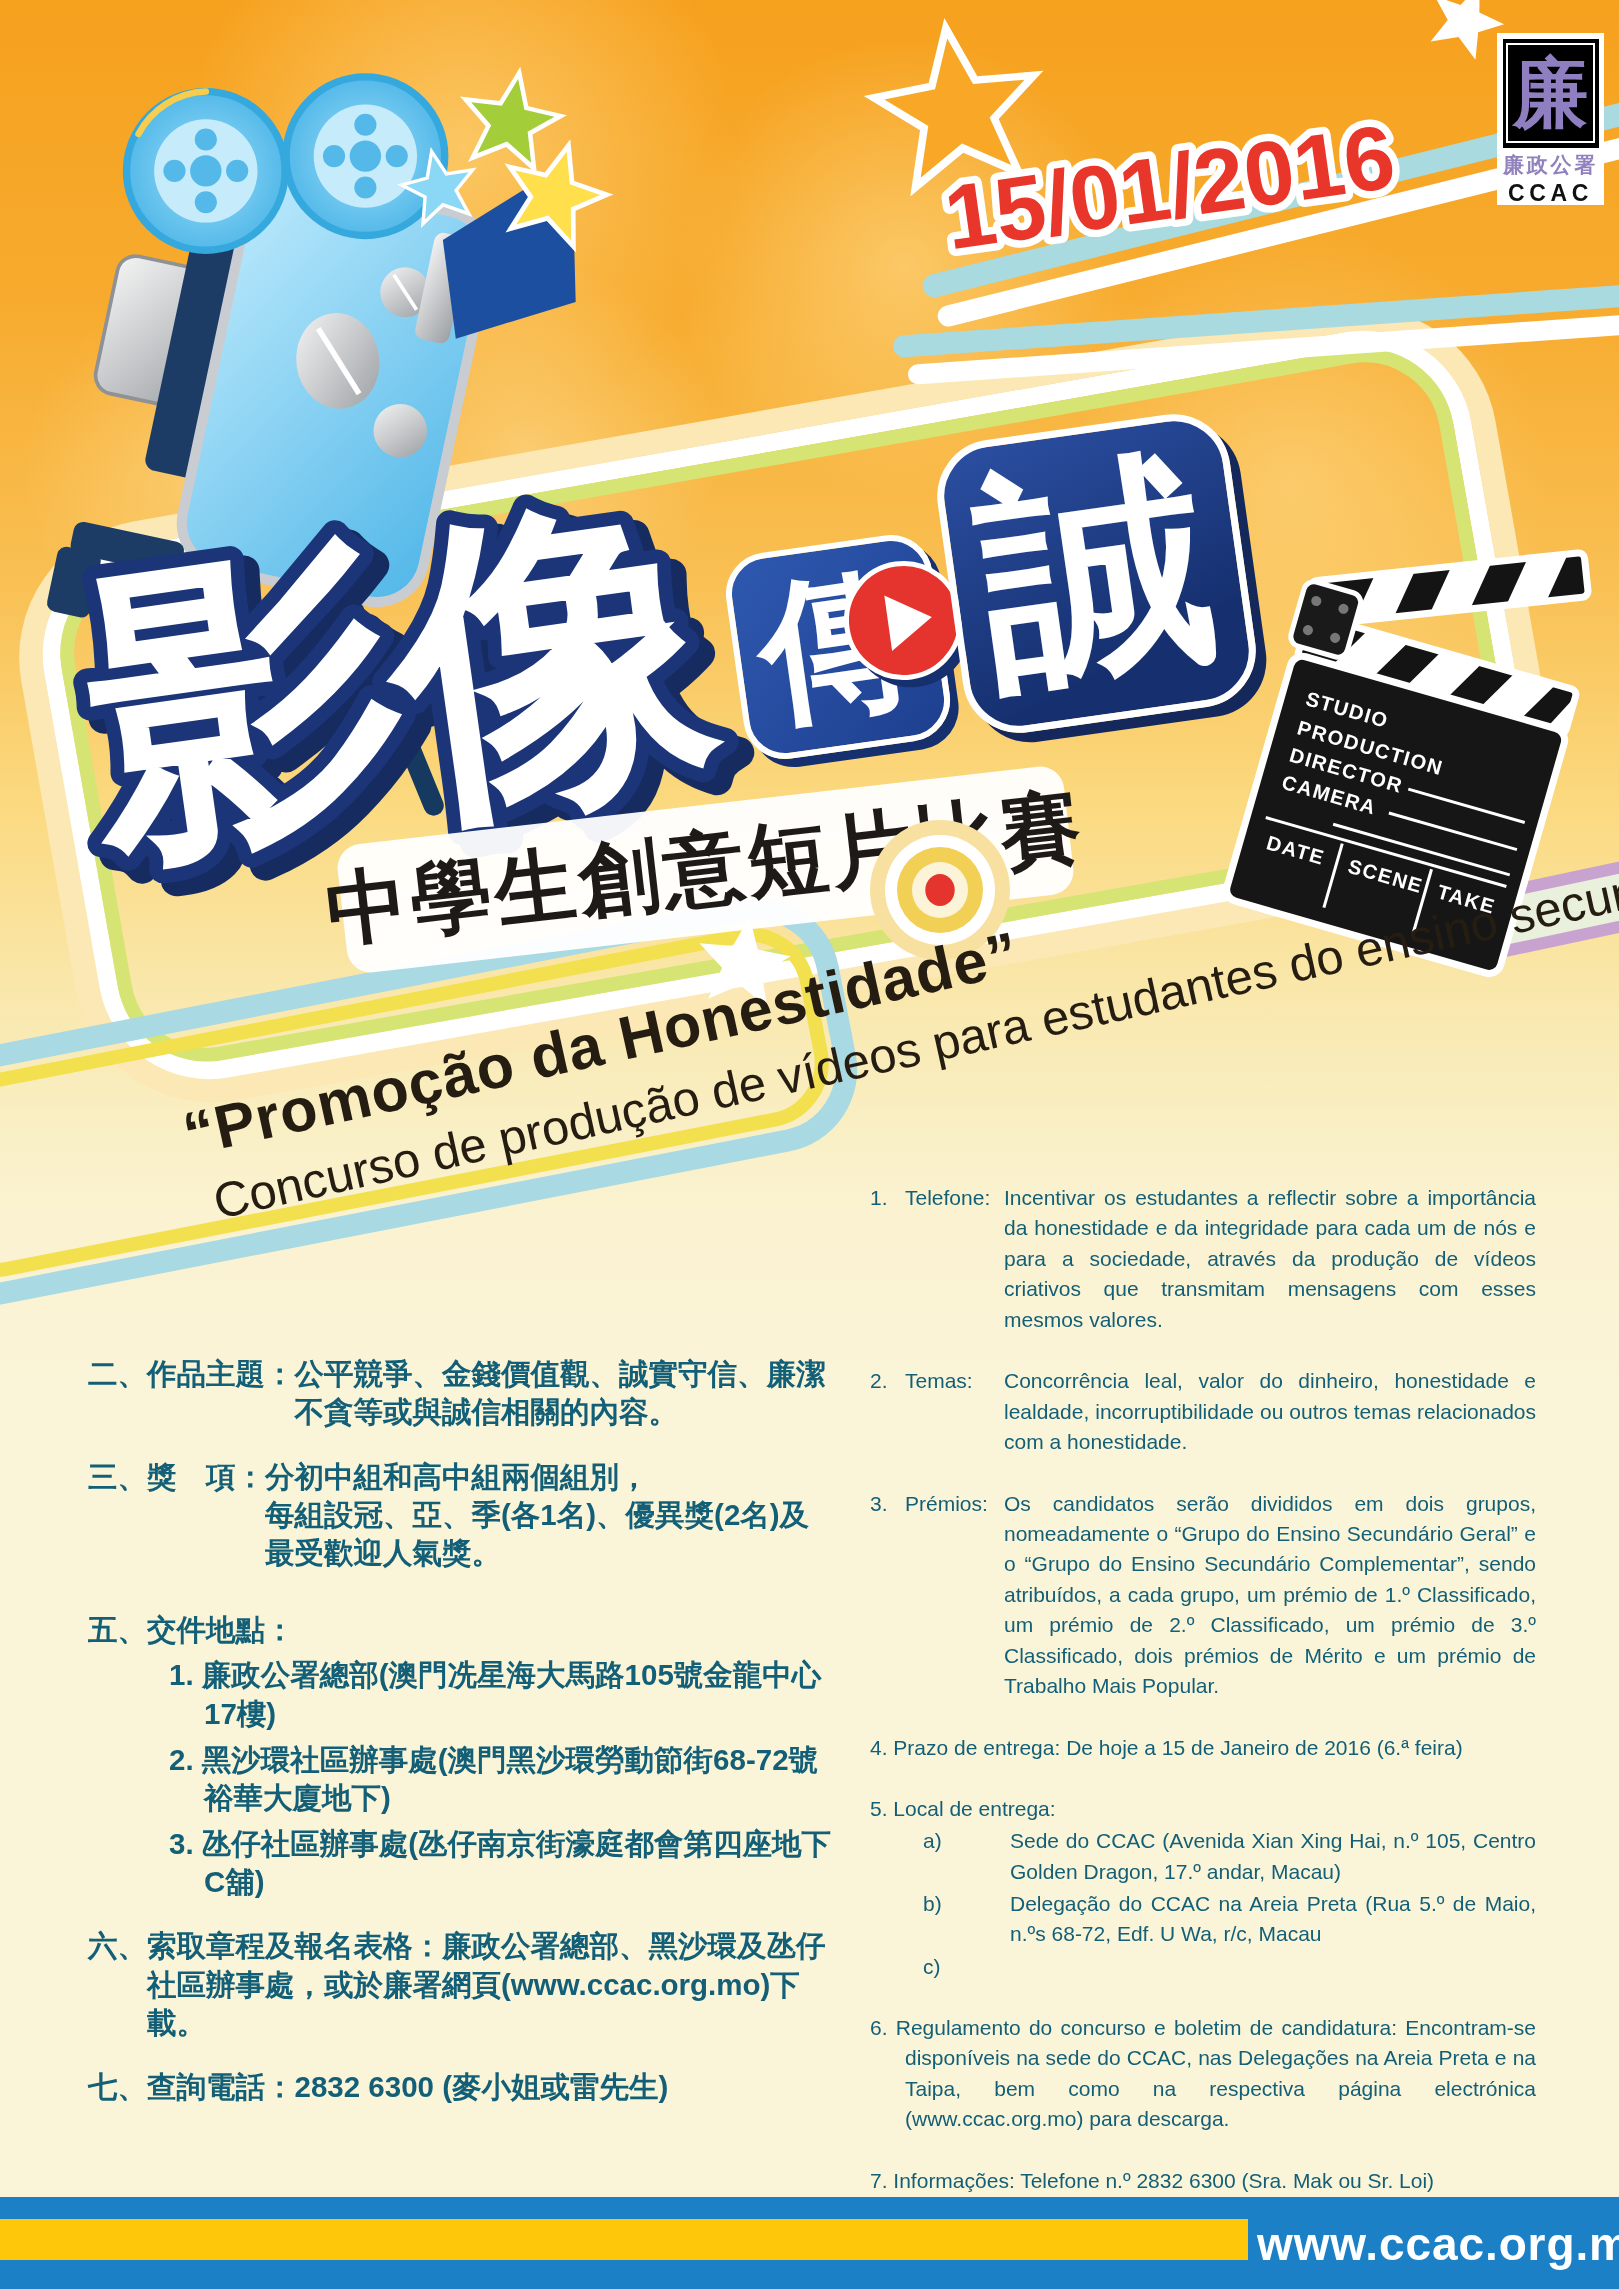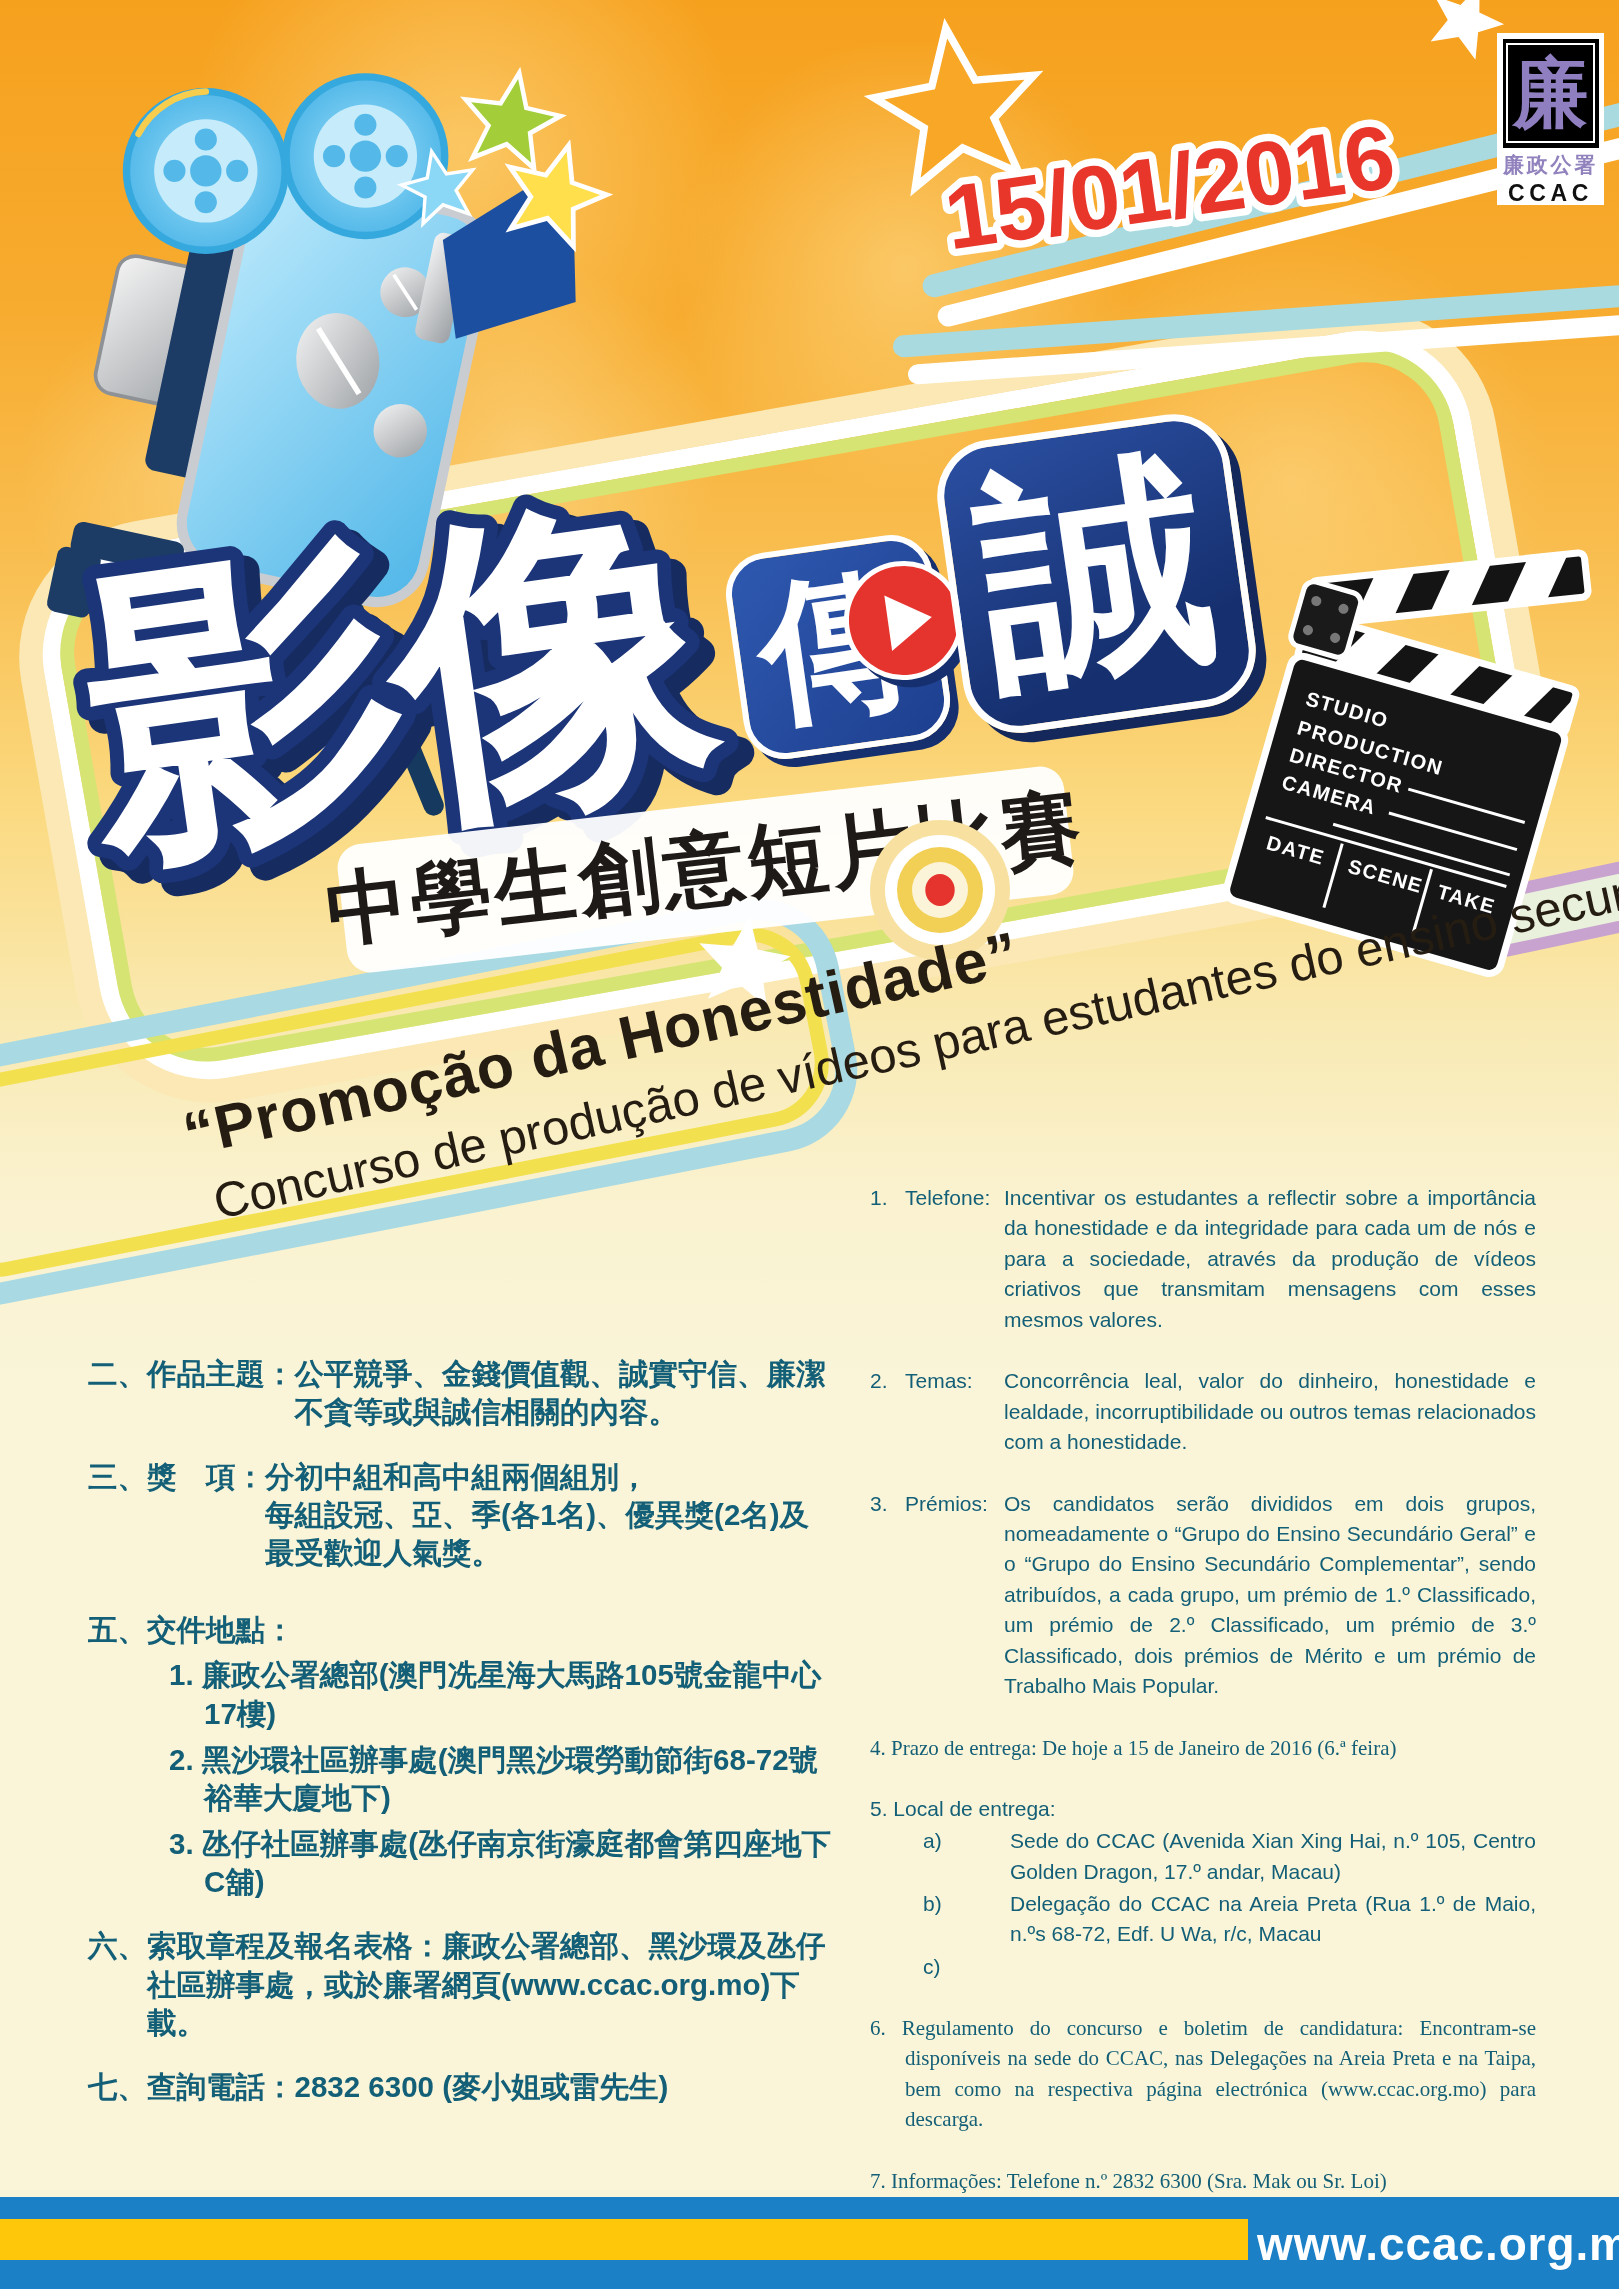--- a/index.html
+++ b/index.html
@@ -99,21 +99,21 @@
   .zh-subs{margin-left:81px;margin-top:7.4px;}
   .zh-sub{padding-left:35px;text-indent:-35px;margin-bottom:7.4px;}
 
   
   .pt-col{position:absolute;left:870px;top:1183px;width:666px;color:#135F77;font-size:21px;line-height:1.45;}
   .pt-item{margin-bottom:31px;}
   .pt-hang{display:flex;}
   .pt-num{flex:0 0 35px;}
   .pt-label{flex:0 0 99px;}
   .pt-text{flex:1;text-align:justify;}
-  .pt-plain{padding-left:35px;text-indent:-35px;text-align:justify;font-family:Liberation Serif, serif;}
+  .pt-plain{padding-left:35px;text-indent:-35px;text-align:justify;}
   .pt-line{padding-left:35px;text-indent:-35px;}
   .pt-sub{display:flex;margin:1.8px 0 1.8px 53px;}
   .pt-key{flex:0 0 87px;}
   .pt-subtext{flex:1;text-align:justify;}
 
   
   .bottom-bar{position:absolute;left:0;top:2197px;width:1620px;height:93px;background:#1B80C5;}
   .bottom-stripe{position:absolute;left:0;top:2219px;width:1248px;height:41px;background:#FFC709;}
   .bottom-url{position:absolute;left:1257px;top:2197px;height:93px;display:flex;align-items:center;
     color:#fff;font-size:46px;font-weight:bold;letter-spacing:0.9px;}
@@ -356,21 +356,21 @@
     </div>
     <div class="pt-item pt-plain">4. Prazo de entrega: De hoje a 15 de Janeiro de 2016 (6.ª feira)</div>
     <div class="pt-item">
       <div class="pt-line">5. Local de entrega:</div>
       <div class="pt-sub">
         <span class="pt-key">a)</span>
         <span class="pt-subtext">Sede do CCAC (Avenida Xian Xing Hai, n.º 105, Centro Golden Dragon, 17.º andar, Macau)</span>
       </div>
       <div class="pt-sub">
         <span class="pt-key">b)</span>
-        <span class="pt-subtext">Delegação do CCAC na Areia Preta (Rua 1.º de Maio, n.ºs 68-72, Edf. U Wa, r/c, Macau</span>
+        <span class="pt-subtext">Delegação do CCAC na Areia Preta (Rua 5.º de Maio, n.ºs 68-72, Edf. U Wa, r/c, Macau</span>
       </div>
       <div class="pt-sub">
         <span class="pt-key">c)</span>
       </div>
     </div>
     <div class="pt-item pt-plain">6. Regulamento do concurso e boletim de candidatura: Encontram-se disponíveis na sede do CCAC, nas Delegações na Areia Preta e na Taipa, bem como na respectiva página electrónica (www.ccac.org.mo) para descarga.</div>
     <div class="pt-item pt-plain">7. Informações: Telefone n.º 2832 6300 (Sra. Mak ou Sr. Loi)</div>
   </div>
 
   <div class="bottom-bar"></div>

